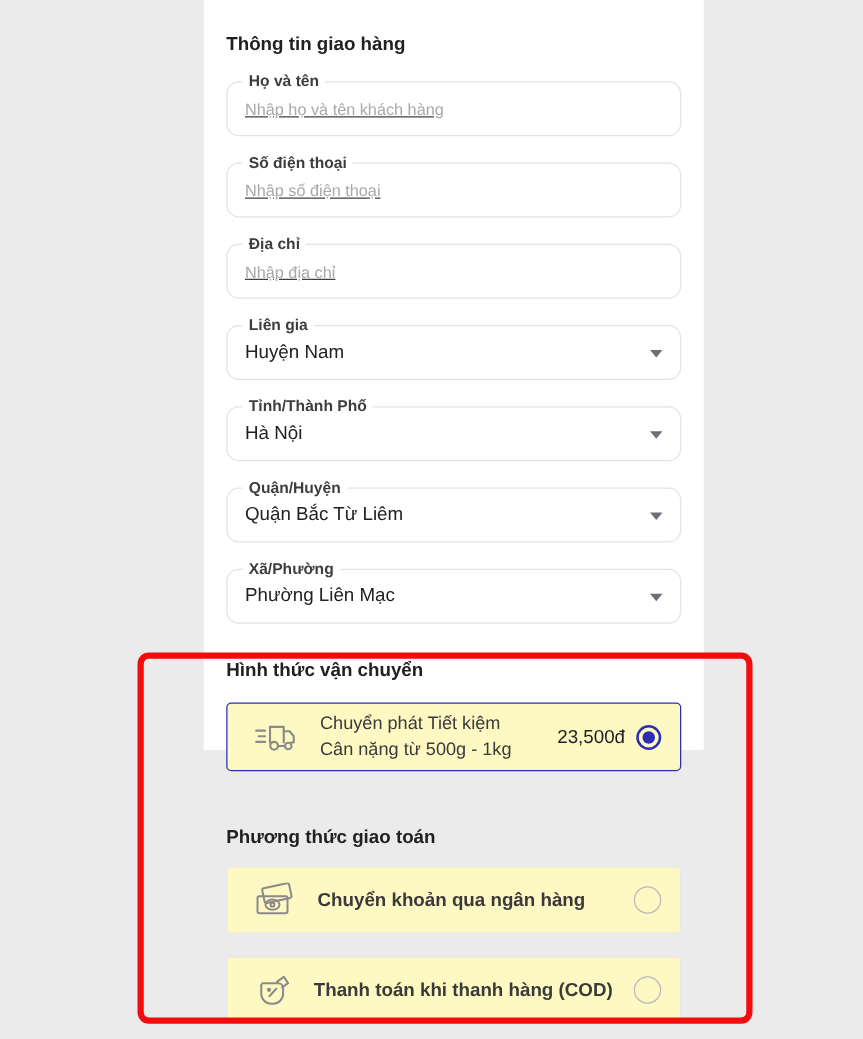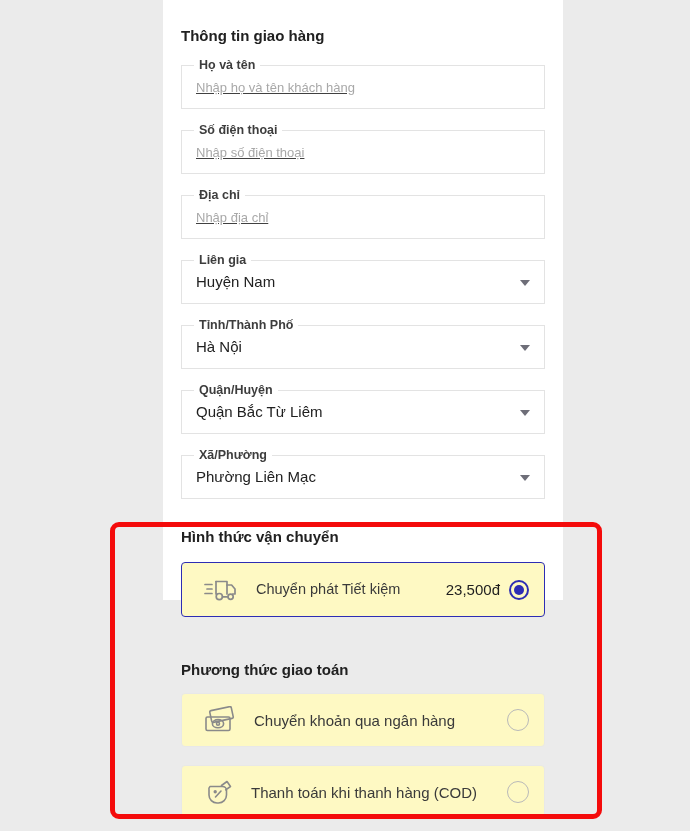--- a/index.html
+++ b/index.html
@@ -21,21 +21,21 @@
     margin:0;
     font-size:15px; line-height:18px;
     font-weight:bold; color:#212121;
   }
   
   .field {
     position:relative;
     height:44px;
     margin-top:21px;
     border:1px solid #e3e3e3;
-    border-radius:0;
+    border-radius:10px;
     background:#fff;
   }
   .field.first { margin-top:20px; }
   .flabel {
     position:absolute; top:-8px; left:12px;
     background:#fff;
     padding:0 5px;
     font-size:12.5px; line-height:15px;
     font-weight:bold; color:#3d3d3d;
     white-space:nowrap;
@@ -70,20 +70,21 @@
     background:#fef9c3;
     padding:0 15px 0 21px;
   }
   .option-card.shipping {
     margin-top:16px; height:55px;
     border:1px solid #2d2db4;
   }
   .option-card.payment {
     height:54px;
     border:1px solid #e8e8e8;
+    font-weight:bold;
   }
   .option-card.payment.p1 { margin-top:14px; }
   .option-card.payment.p2 { margin-top:18px; }
   .opt-icon { flex:0 0 auto; display:flex; align-items:center; }
   .opt-text { margin-left:17px; }
   .opt-name { font-size:14.5px; line-height:21px; color:#3a3a3a; }
   .opt-desc { font-size:14.5px; line-height:21px; color:#3a3a3a; }
   .opt-name.single { font-size:15px; }
   .price {
     margin-left:auto;
@@ -182,20 +183,21 @@
         <path d="M13 5.5h11v12.5"></path>
         <path d="M13 5.5v12.5h0.8"></path>
         <path d="M24 9h4.6l3.4 4v5h-2.2"></path>
         <circle cx="16.3" cy="20.6" r="3.1"></circle>
         <circle cx="27.6" cy="20.8" r="2.6"></circle>
         <path d="M19.6 20.8h4.9"></path>
       </svg>
     </span>
     <span class="opt-text">
       <span class="opt-name" style="display:block">Chuyển phát Tiết kiệm</span>
+      <span class="opt-desc" style="display:block">Cân nặng từ 500g - 1kg</span>
     </span>
     <span class="price">23,500đ</span>
     <span class="radio checked"></span>
   </div>
 
   <h2 class="sec-title pay">Phương thức giao toán</h2>
 
   <div class="option-card payment p1">
     <span class="opt-icon">
       <svg width="34" height="29" viewBox="0 0 34 29" fill="none" stroke="#8a8a8a" stroke-width="1.6" stroke-linejoin="round">

